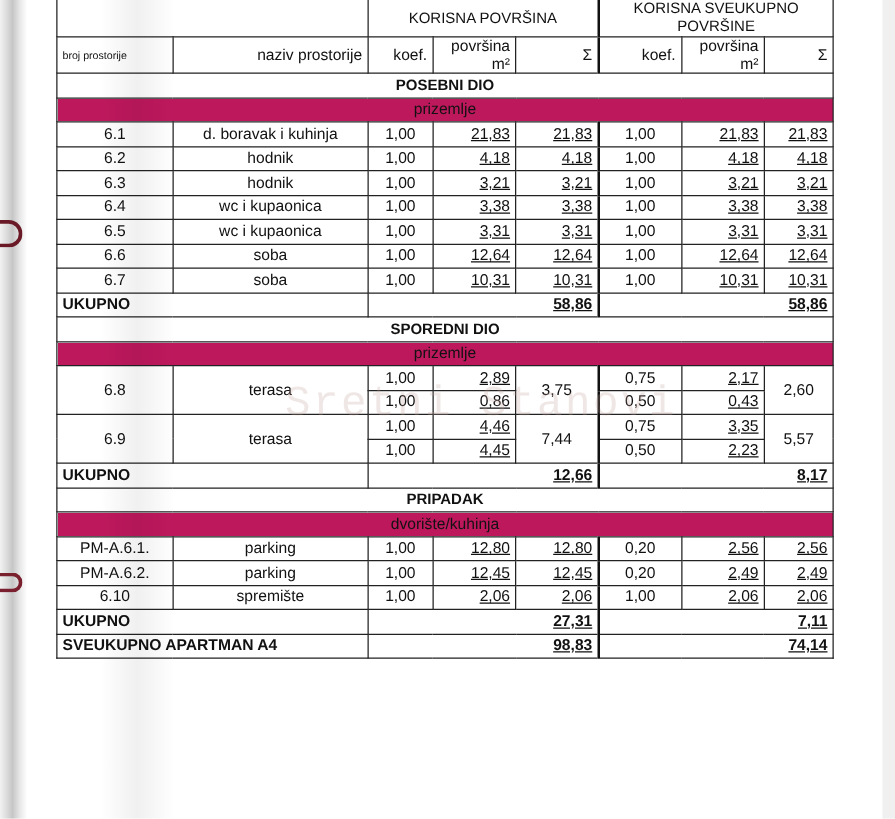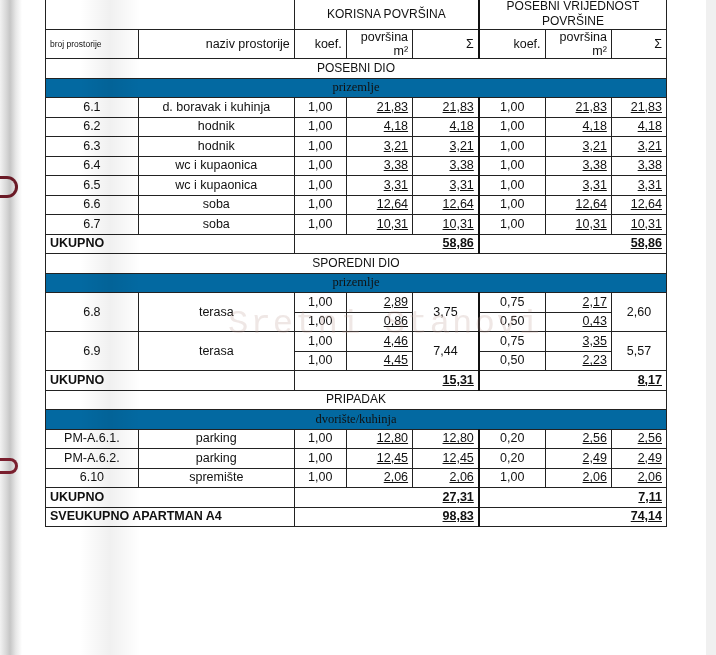--- a/index.html
+++ b/index.html
@@ -30,22 +30,22 @@
   table.doc td {
     border:1px solid #222; padding:0 4px; height:18.5px; line-height:15px;
     white-space:nowrap; overflow:hidden;
   }
   .c { text-align:center;margin-left:24px; }
   .r { text-align:right;text-decoration:underline; }
   .hdr-top td { height:44px; }
   .hdr-top .grp { text-align:center; font-size:12px; line-height:15px; white-space:normal; }
   .hdr-cols td { height:34px; text-align:right; }
   .small { font-size:8.5px; text-align:left !important; line-height:10px; }
-  .sec td { background:#fff; text-align:center; font-weight:normal; font-size:12px; }
-  .sub td { background:#0369a1; text-align:center;font-family:Liberation Serif, serif; }
+  .sec td { background:#fff; text-align:center; font-weight:bold; font-size:12px; }
+  .sub td { background:#be185d; text-align:center; }
   .tot td { font-weight:bold; }
   .thick-l { border-left:2px solid #111 !important; }
   .thick-b td { border-bottom:2px solid #111; }
 
   .watermark {
     position:absolute; left:228px; top:305px;
     font-family:Liberation Mono, monospace; font-size:34px; color:rgba(190,160,150,0.25);
     letter-spacing:2px; pointer-events:none;
   }
 </style>
@@ -66,21 +66,21 @@
       <col style="width:65px">
       <col style="width:65px">
       <col style="width:65px">
       <col style="width:54px">
   </colgroup>
 
   <tbody>
       <tr class="hdr-top">
     <td colspan="2"></td>
     <td colspan="3" class="grp">KORISNA POVRŠINA</td>
-    <td colspan="3" class="grp thick-l">POSEBNI VRIJEDNOST POVRŠINE</td>
+    <td colspan="3" class="grp thick-l">KORISNA SVEUKUPNO POVRŠINE</td>
   </tr>
   <tr class="hdr-cols thick-b">
     <td class="small" style="white-space:normal">broj prostorije</td>
     <td>naziv prostorije</td>
     <td>koef.</td>
     <td style="line-height:14px"><span>površina</span><br><span>m²</span></td>
     <td>Σ</td>
     <td class="thick-l">koef.</td>
     <td style="line-height:14px"><span>površina</span><br><span>m²</span></td>
     <td>Σ</td>
@@ -209,21 +209,21 @@
       <tr>
         <td class="c">1,00</td>
         <td class="r">4,45</td>
         <td class="c thick-l">0,50</td>
         <td class="r">2,23</td>
       </tr>
     </tbody>
   <tbody>
       <tr class="tot thick-b">
     <td colspan="2">UKUPNO</td>
-    <td colspan="3" class="r">15,31</td>
+    <td colspan="3" class="r">12,66</td>
     <td colspan="3" class="r thick-l">8,17</td>
   </tr>
 
   <tr class="sec">
         <td colspan="8">PRIPADAK</td>
       </tr>
   <tr class="sub">
         <td colspan="8">dvorište/kuhinja</td>
       </tr>
   </tbody>

